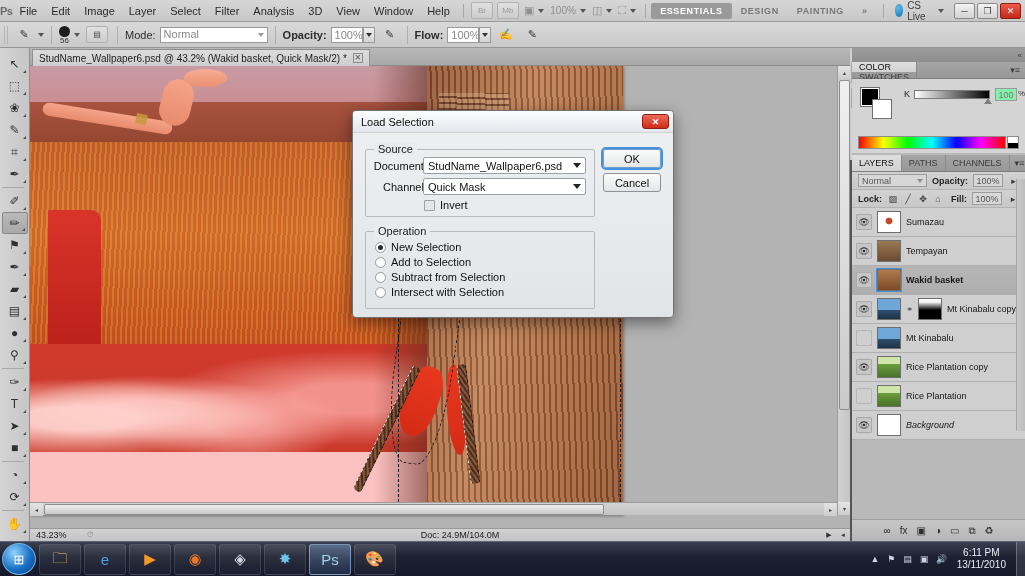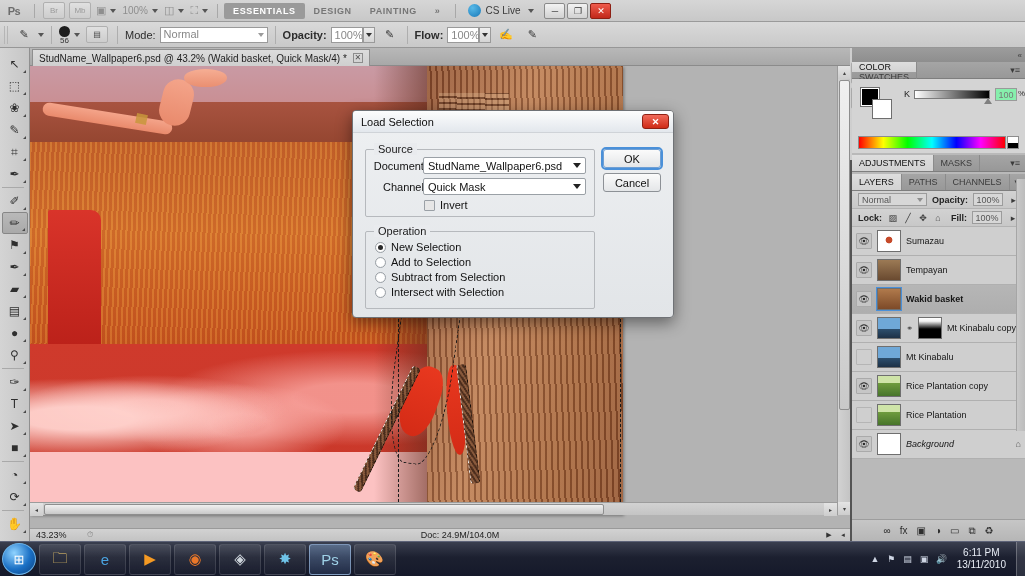--- a/index.html
+++ b/index.html
@@ -348,20 +348,33 @@
   .clock { text-align:center; line-height:12px; color:#e8edf6; font-size:10px; }
   .showdesk { width:9px;height:35px;background:rgba(255,255,255,.10);border-left:1px solid rgba(255,255,255,.25); }
 </style>
 </head>
 <body>
 
 <div id="app">
 
   <div class="menubar">
     <div class="ps-logo">Ps</div>
+    <div id="menu-items" style="display:flex">
+        <div class="menu-item">File</div>
+        <div class="menu-item">Edit</div>
+        <div class="menu-item">Image</div>
+        <div class="menu-item">Layer</div>
+        <div class="menu-item">Select</div>
+        <div class="menu-item">Filter</div>
+        <div class="menu-item">Analysis</div>
+        <div class="menu-item">3D</div>
+        <div class="menu-item">View</div>
+        <div class="menu-item">Window</div>
+        <div class="menu-item">Help</div>
+      </div>
     <div class="mb-sep"></div>
     <div class="mb-btn">Br</div>
     <div class="mb-btn">Mb</div>
     <div class="mb-plain">
       <span style="font-size:11px">▣</span>
         <span class="caret"></span>
     </div>
     <div class="mb-plain">
       <span>100%</span>
         <span class="caret"></span>
@@ -530,21 +543,21 @@
     </div>
     <div class="swatches">
       
       
     </div>
 
   </div>
 
   <div class="doctabbar">
     <div class="doctab">
-      <span>StudName_Wallpaper6.psd @ 43.2% (Wakid basket, Quick Mask/4) *</span>
+      <span>StudName_Wallpaper6.psd @ 43.2% (Wakid basket, Quick Mask/2) *</span>
       <span class="tabclose">✕</span>
     </div>
   </div>
 
   <div class="canvaswrap">
 
     <div class="image">
       <div class="img-sky"></div>
       <div class="img-trees"></div>
       <div class="img-field"></div>
@@ -630,27 +643,20 @@
       <div class="cp-bg"></div>
       <div class="cp-k">K</div>
       <div class="cp-slider"></div>
       <div class="cp-knob"></div>
       <div class="cp-val">100</div>
       <div class="cp-pct">%</div>
       <div class="cp-ramp"></div>
       <div class="cp-ramp2"></div>
     </div>
 
-    <div class="tabrow" style="margin-top:2px;">
-      <div id="adj-tabs" style="display:flex;">
-          <div class="ptab active">ADJUSTMENTS</div>
-          <div class="ptab">MASKS</div>
-        </div>
-      <div class="tabmenu">▾≡</div>
-    </div>
 
     <div class="tabrow" style="margin-top:2px;">
       <div id="layer-tabs" style="display:flex;">
           <div class="ptab active">LAYERS</div>
           <div class="ptab">PATHS</div>
           <div class="ptab">CHANNELS</div>
         </div>
       <div class="tabmenu">▾≡</div>
     </div>
 

